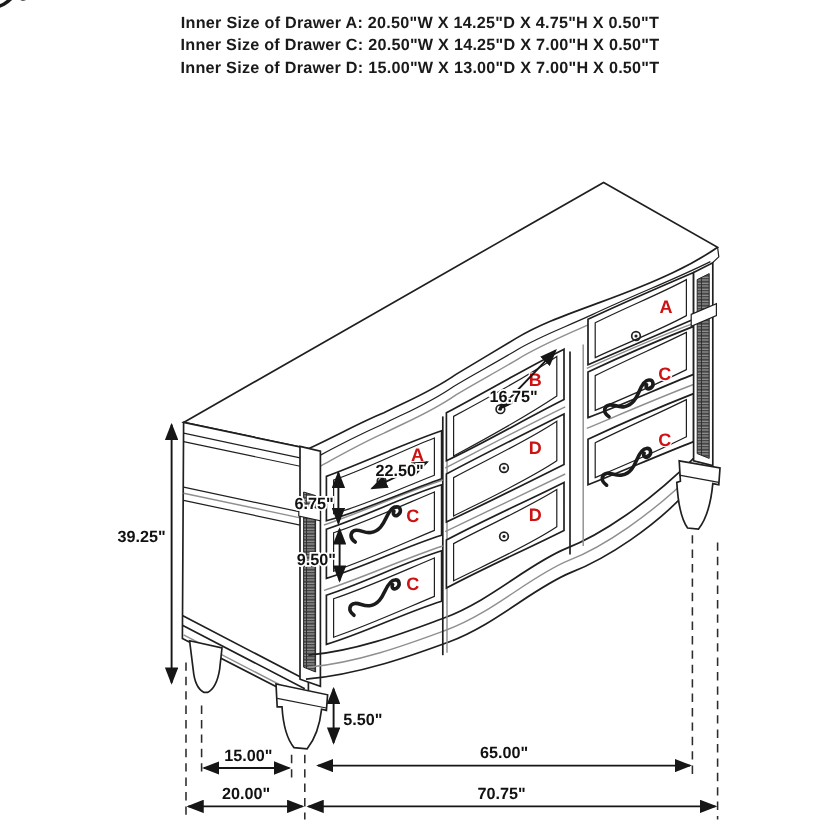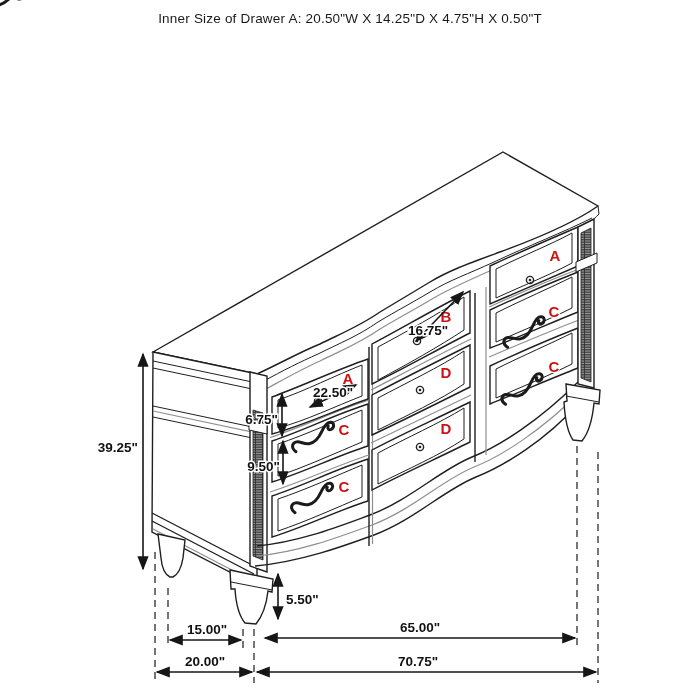--- a/index.html
+++ b/index.html
@@ -1,35 +1,37 @@
 <!DOCTYPE html>
 <html><head>
 <meta charset="utf-8">
 <style>
   html,body{margin:0;padding:0;background:#ffffff;}
   body{width:700px;height:700px;position:relative;font-family:"Liberation Sans",sans-serif;overflow:hidden;}
   .hdr{position:absolute;top:9px;left:0;width:700px;text-align:center;}
-  .hdr div{font-size:13.5px;font-weight:normal;color:#1a1a1a;line-height:19px;letter-spacing:0.2px;}
+  .hdr div{font-size:13.5px;font-weight:bold;color:#1a1a1a;line-height:19px;letter-spacing:0.2px;}
   svg{position:absolute;left:0;top:0;}
   .ln{stroke:#1f1f1f;stroke-width:1.4;fill:none;}
   .lt{stroke:#1f1f1f;stroke-width:1;fill:none;}
   .gy{stroke:#8f8f8f;stroke-width:1.2;fill:none;}
   .wh{fill:#ffffff;}
   .dim{stroke:#161616;stroke-width:1.6;fill:none;}
   .dsh{stroke:#2c2c2c;stroke-width:1.3;fill:none;stroke-dasharray:7 5;}
   text.dt{font-family:"Liberation Sans",sans-serif;font-size:13.5px;font-weight:bold;fill:#111;paint-order:stroke;stroke:#ffffff;stroke-width:3px;}
   text.dl{font-family:"Liberation Sans",sans-serif;font-size:15px;font-weight:bold;paint-order:stroke;stroke:#ffffff;stroke-width:2px;}
   .knob{stroke:#222;fill:none;stroke-width:1.4;}
   .handle{stroke:#1b1b1b;stroke-width:3;fill:none;stroke-linecap:round;}
 </style>
 </head>
 <body>
 
 <div class="hdr">
   <div>Inner Size of Drawer A: 20.50"W X 14.25"D X 4.75"H X 0.50"T</div>
+  <div>Inner Size of Drawer C: 20.50"W X 14.25"D X 7.00"H X 0.50"T</div>
+  <div>Inner Size of Drawer D: 15.00"W X 13.00"D X 7.00"H X 0.50"T</div>
 </div>
 
 <svg width="700" height="700" viewBox="0 0 700 700">
   <defs>
     <marker id="arrE" markerWidth="9" markerHeight="7" refX="8" refY="3.5" orient="auto-start-reverse">
       <path d="M0,0 L9,3.5 L0,7 Z" fill="#161616"></path>
     </marker>
     <pattern id="flute" width="7" height="5" patternUnits="userSpaceOnUse">
       <rect width="7" height="5" fill="#474747"></rect>
       <path d="M0,1 H7 M0,3.4 H7" stroke="#a3a3a3" stroke-width="0.9" fill="none"></path>

